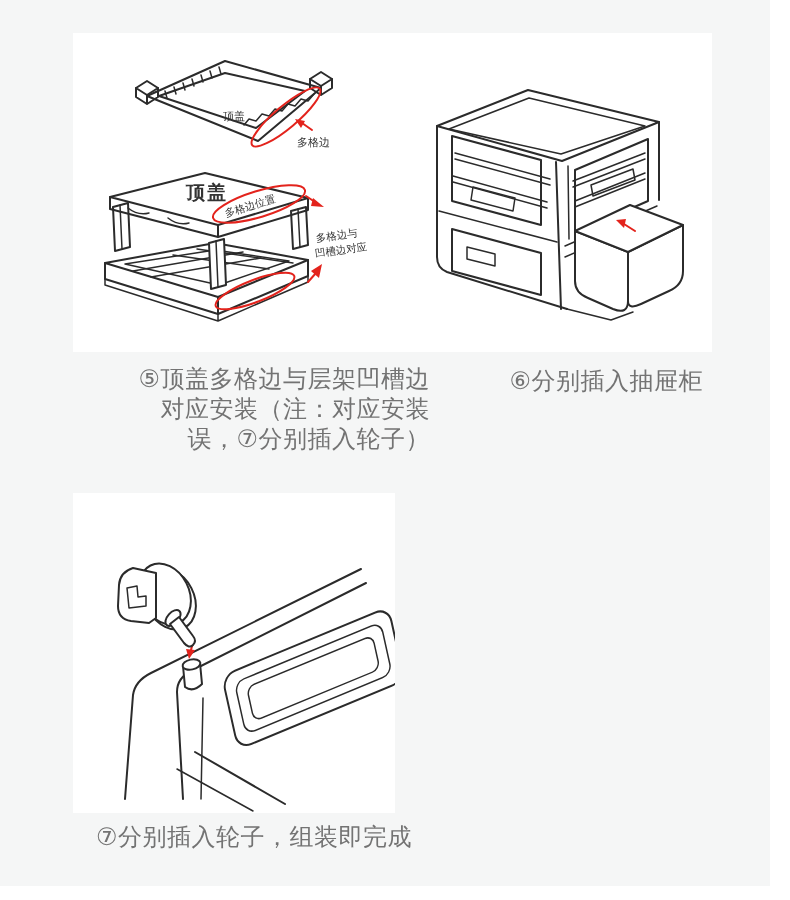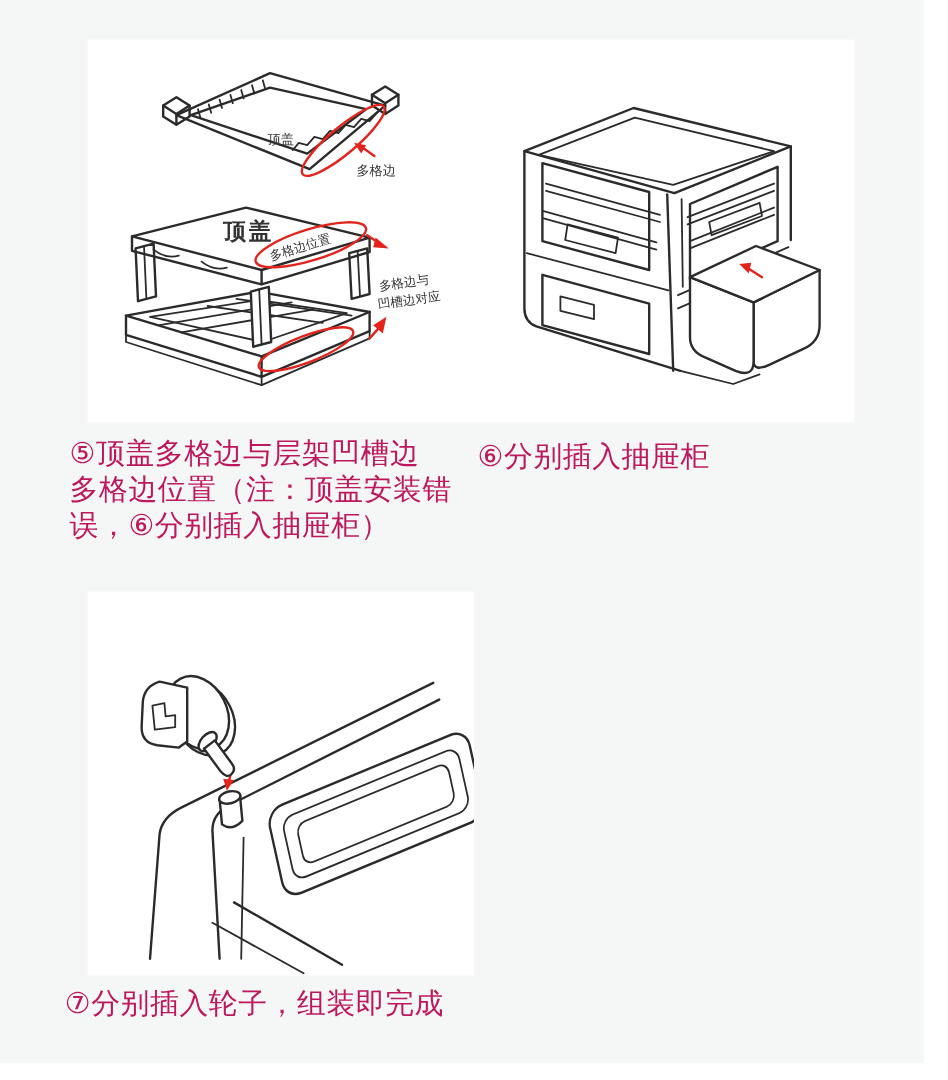--- a/index.html
+++ b/index.html
@@ -6,21 +6,21 @@
   body{font-family:"Liberation Sans","DejaVu Sans",sans-serif;}
   .stage{position:relative;width:790px;height:886px;background:#f5f6f6;overflow:hidden;}
   .edge-strip{position:absolute;top:0;right:0;width:20px;height:900px;background:#ffffff;}
   .panel{position:absolute;background:#ffffff;}
   .panel-top{left:73px;top:33px;width:639px;height:319px;}
   .panel-bottom{left:73px;top:493px;width:322px;height:320px;}
   .fig{position:absolute;}
   .fig-step5{left:73px;top:33px;}
   .fig-step6{left:395px;top:33px;}
   .fig-step7{left:73px;top:493px;}
-  .caption{position:absolute;font-size:24px;line-height:30px;color:#be185d;text-align:left;letter-spacing:0.5px;}
+  .caption{position:absolute;font-size:24px;line-height:30px;color:#737373;text-align:right;letter-spacing:0.5px;}
   .cap5{left:58px;top:364px;width:372px;}
   .cap6{left:398px;top:366px;width:305px;}
   .cap7{left:54px;top:822px;width:358px;}
   svg{display:block;}
   .ln{fill:none;stroke:#2b2b2b;stroke-width:2;stroke-linejoin:round;stroke-linecap:round;}
   .ln-thin{fill:none;stroke:#2b2b2b;stroke-width:1.5;stroke-linejoin:round;stroke-linecap:round;}
   .wh{fill:#ffffff;stroke:#2b2b2b;stroke-width:2;stroke-linejoin:round;stroke-linecap:round;}
   .red-ln{fill:none;stroke:#e3231c;stroke-width:2;stroke-linecap:round;}
   .red-fill{fill:#e3231c;stroke:none;}
   .dlabel{font-family:"Liberation Sans","DejaVu Sans",sans-serif;fill:#333333;}
@@ -189,18 +189,18 @@
           <path class="ln-thin" d="M54,95 L64,93 L65,104 L73,103 L73,113 L56,115 Z"></path>
           <ellipse class="wh" cx="100" cy="125" rx="9.5" ry="5.5" transform="rotate(-48 100 125)"></ellipse>
           <path class="wh" d="M97,131 L111,150 Q116,156 120,152 Q124,148 120,143 L106,124 Z"></path>
         </g>
       </g>
     </svg>
   </div>
 
   <div class="caption cap5">
     <div>⑤顶盖多格边与层架凹槽边</div>
-    <div>多格边位置（注：顶盖安装错</div>
-    <div>误，⑥分别插入抽屉柜）</div>
+    <div>对应安装（注：对应安装</div>
+    <div>误，⑦分别插入轮子）</div>
   </div>
   <div class="caption cap7">⑦分别插入轮子，组装即完成</div>
   <div class="caption cap6">⑥分别插入抽屉柜</div>
 </div>
 
 </body></html>

